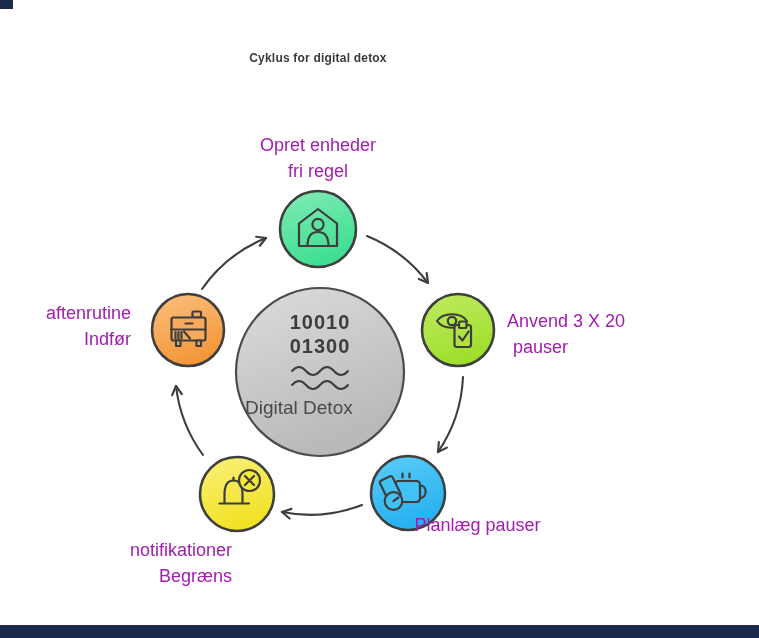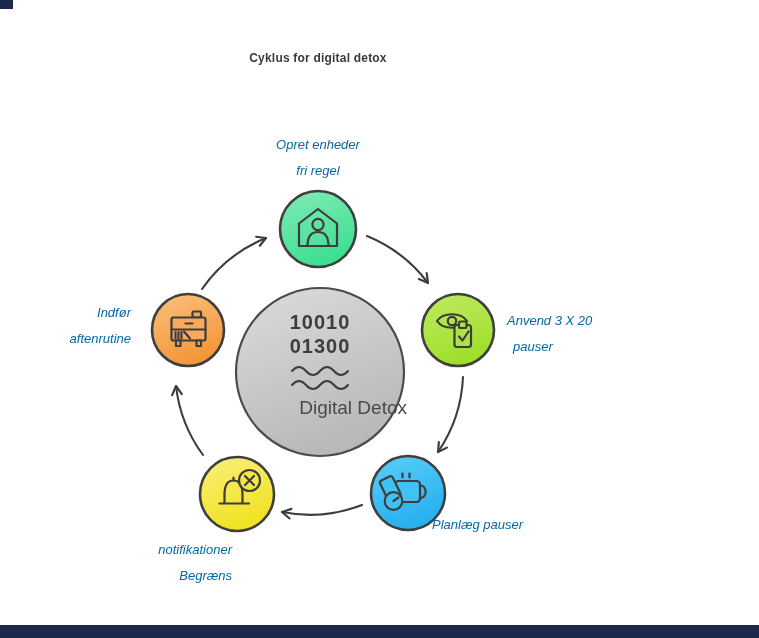--- a/index.html
+++ b/index.html
@@ -23,39 +23,39 @@
 
   .diagram-svg { position: absolute; left: 0; top: 0; }
 
   .title {
     position: absolute; left: 168px; top: 51px; width: 300px;
     text-align: center; font-size: 12px; font-weight: 700; color: #3a3a3a;
     letter-spacing: 0.2px;
   }
 
   .lbl {
-    position: absolute; font-size: 13px; color: #0369a1; line-height: 26px; font-style: italic;
+    position: absolute; font-size: 18px; color: #a21caf; line-height: 26px;
   }
   .lbl div { white-space: nowrap; }
   .lbl-top    { left: 218px; top: 132px; width: 200px; text-align: center; }
   .lbl-right  { left: 507px; top: 308px; width: 175px; text-align: left; }
   .lbl-right .indent { padding-left: 6px; }
   .lbl-bottom-right { left: 395px; top: 512px; width: 165px; text-align: center; }
   .lbl-bottom-left  { left: 68px;  top: 537px; width: 164px; text-align: right; }
   .lbl-left   { left: 0px; top: 300px; width: 131px; text-align: right; }
 
   .binary {
     position: absolute; left: 255px; top: 310px; width: 130px;
     text-align: center; font-family: Liberation Sans, sans-serif;
     font-weight: 700; font-size: 20px; line-height: 24px; color: #3d3d3d;
     letter-spacing: 1px;
   }
   .center-label {
     position: absolute; left: 245px; top: 397px; width: 162px;
-    text-align: right; font-size: 19px; color: #4a4a4a;
+    text-align: left; font-size: 19px; color: #4a4a4a;
   }
 
   .icon-stroke { stroke: #3d3d3d; stroke-width: 2.2; fill: none;
                  stroke-linecap: round; stroke-linejoin: round; }
   .node-ring   { stroke: #3f3f3f; stroke-width: 2.6; }
   .arrow       { stroke: #3d3d3d; stroke-width: 2.1; fill: none; stroke-linecap: round; }
   .wave        { stroke: #3d3d3d; stroke-width: 2; fill: none; stroke-linecap: round; }
 </style>
 </head>
 <body>
@@ -192,18 +192,18 @@
   <div class="lbl lbl-bottom-right">
     <div>Planlæg pauser</div>
   </div>
 
   <div class="lbl lbl-bottom-left">
     <div>notifikationer</div>
     <div>Begræns</div>
   </div>
 
   <div class="lbl lbl-left">
+    <div>aftenrutine</div>
     <div>Indfør</div>
-    <div>aftenrutine</div>
   </div>
 
   <div class="bottom-bar"></div>
 </div>
 
 </body></html>

